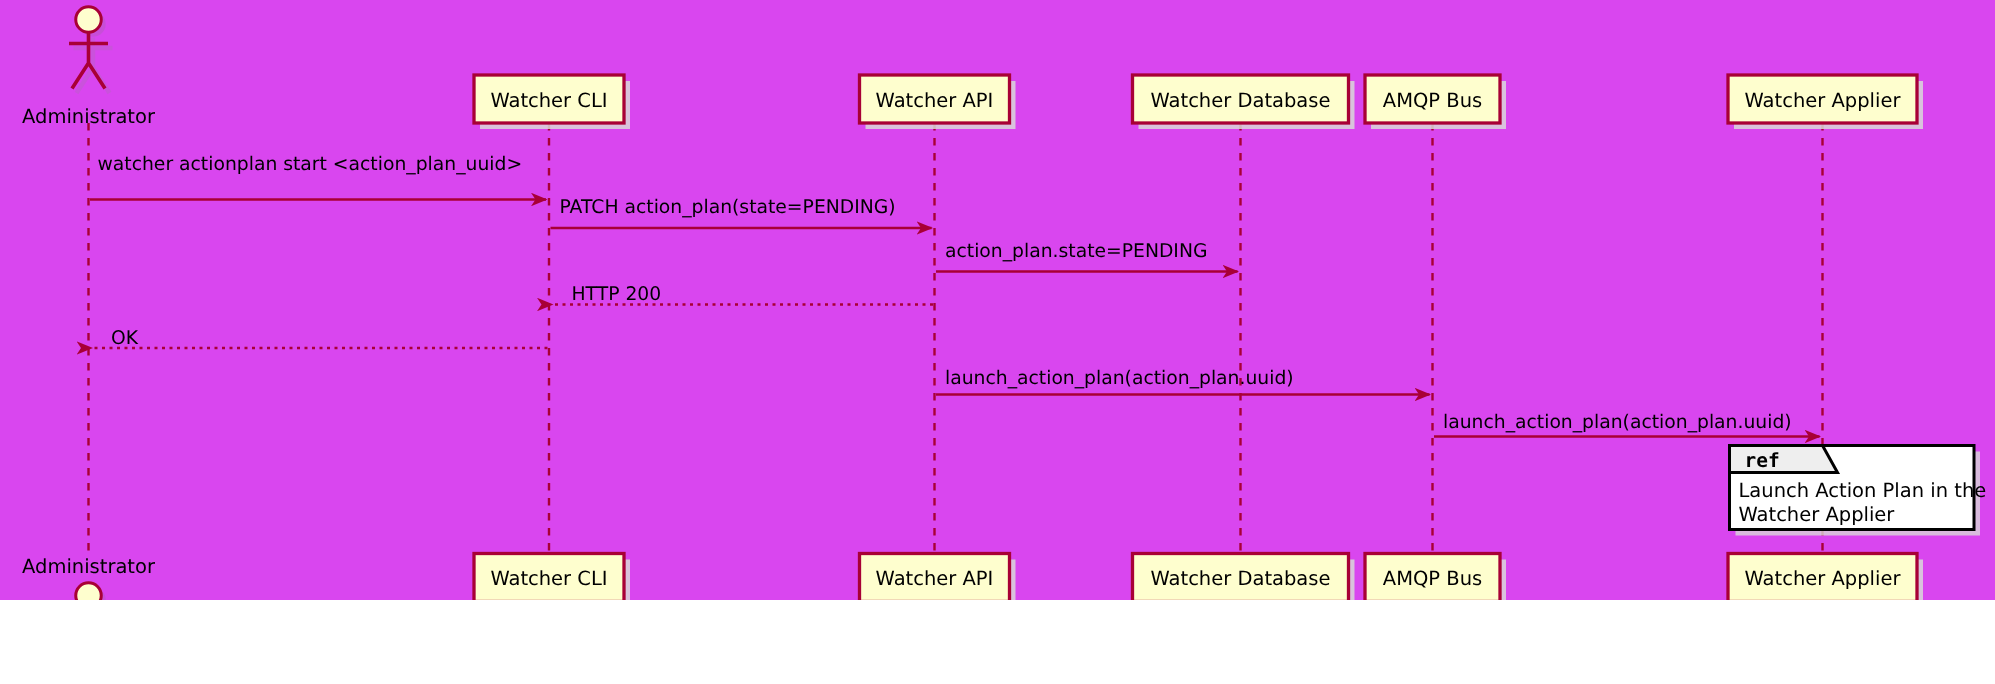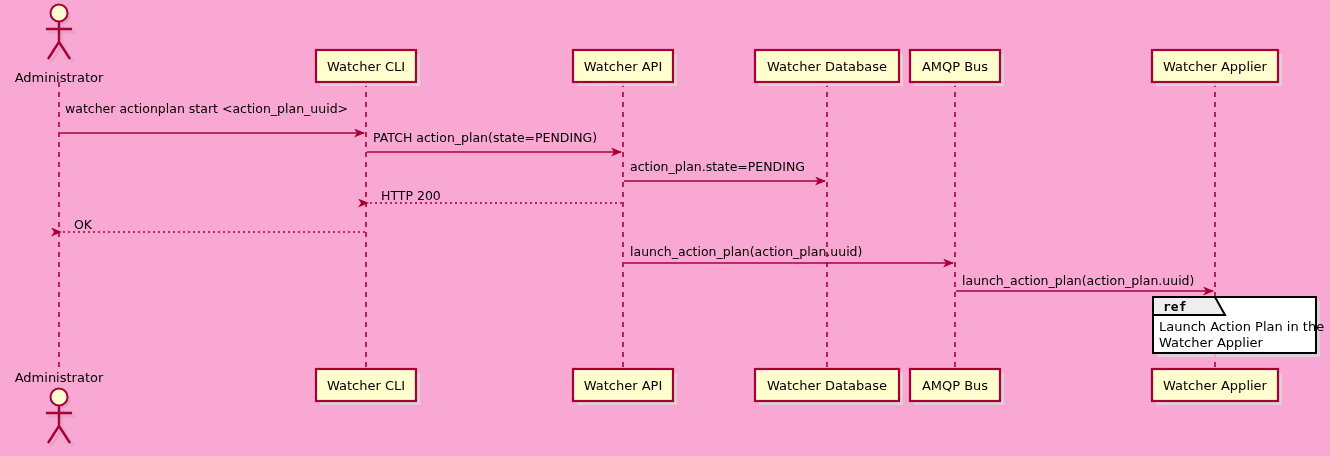--- a/index.html
+++ b/index.html
@@ -6,22 +6,22 @@
     margin: 0;
     padding: 0;
     background: #ffffff;
   }
   body {
     font-family: "DejaVu Sans", sans-serif;
   }
   #diagram {
     position: relative;
     width: 1330px;
-    height: 456px;
-    background: #f9a8d4;
+    height: 400px;
+    background: #d946ef;
     overflow: hidden;
   }
   svg.layer {
     position: absolute;
     left: 0;
     top: 0;
     width: 1330px;
     height: 456px;
   }
   .msg-label {

